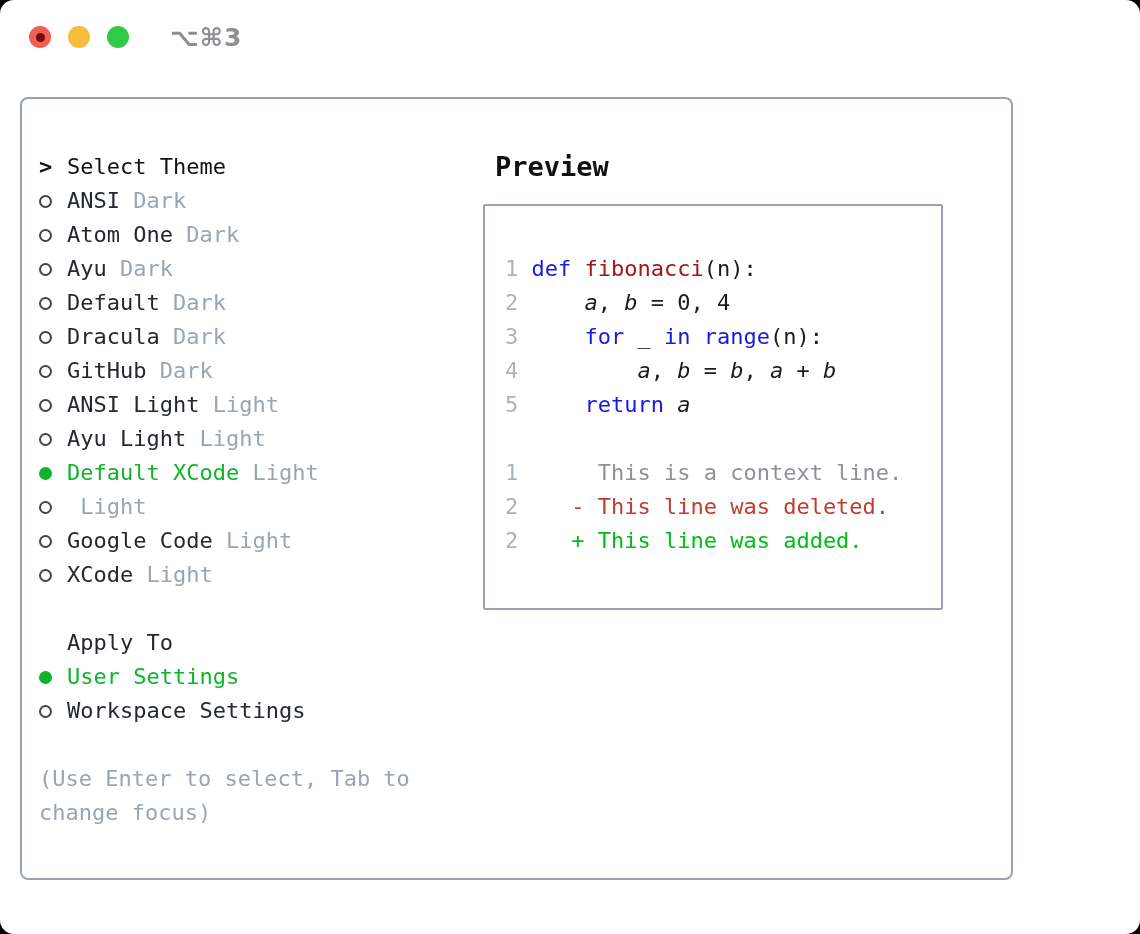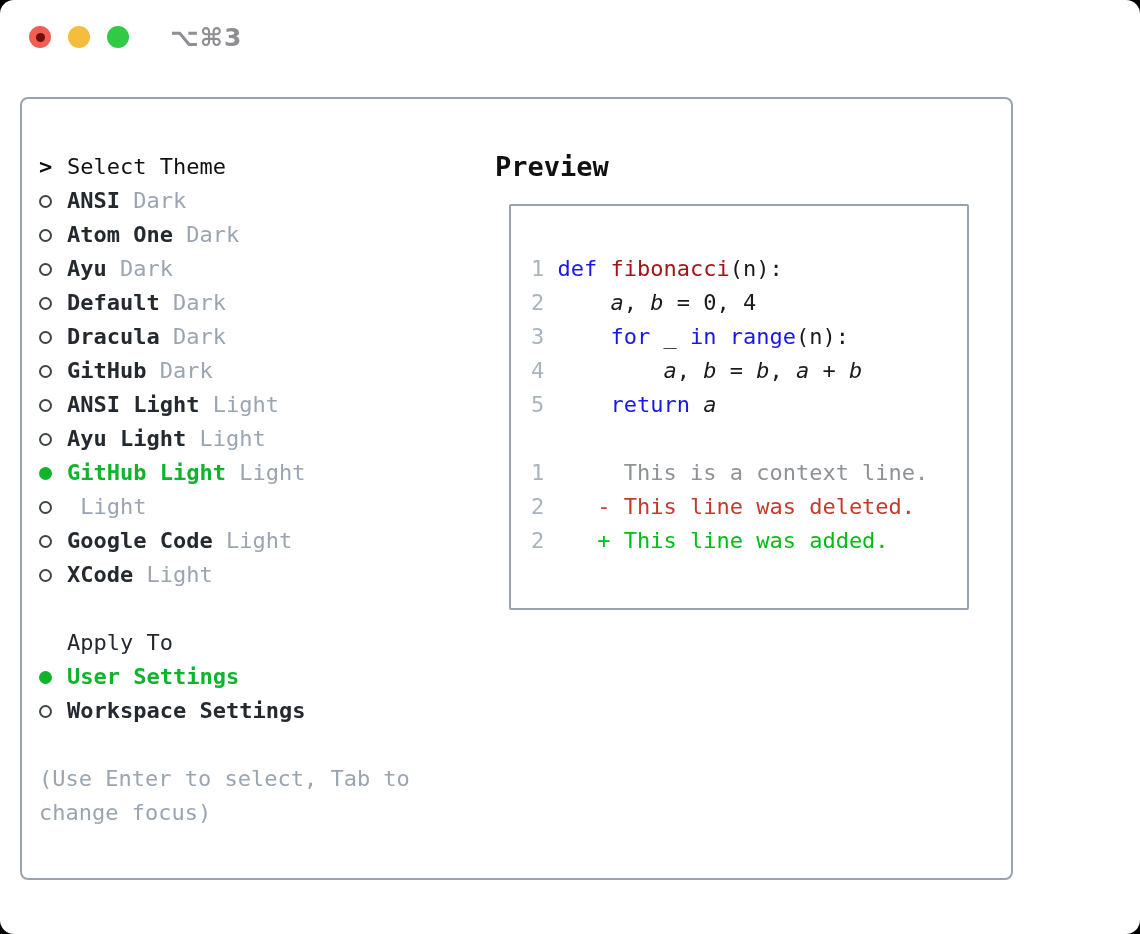--- a/index.html
+++ b/index.html
@@ -49,31 +49,31 @@
     background:#fff;
   }
   .left-col{position:absolute;left:17px;top:51px;}
   .row{height:34px;line-height:34px;display:flex;align-items:center;
        font-size:22px;color:var(--text);white-space:pre;}
   .marker{width:28px;display:inline-flex;align-items:center;flex:0 0 28px;}
   .caret{font-weight:bold;color:#111;}
   .heading-text{font-weight:normal;color:#111;}
   .circle{width:9px;height:9px;border:2px solid #3f4448;border-radius:50%;}
   .circle.filled{width:13px;height:13px;border:none;background:var(--accent);}
-  .item .name{color:var(--text);font-weight:bold;}
+  .item .name{color:var(--text);}
   .item.selected .name{color:var(--accent);}
   .variant{color:var(--muted);margin-left:1ch;}
   .hint-line{height:34px;line-height:34px;font-size:22px;color:var(--muted);white-space:pre;}
   
   .preview-heading{
     position:absolute;left:473px;top:51px;height:34px;line-height:34px;
     font-size:27px;font-weight:bold;color:#111;
   }
   .preview-box{
-    position:absolute;left:487px;top:105px;width:460px;height:406px;
+    position:absolute;left:461px;top:105px;width:460px;height:406px;
     box-sizing:border-box;border:2px solid var(--border);border-radius:2px;
     padding:46px 0 0 20px;overflow:hidden;
   }
   .pv-line{height:34px;line-height:34px;font-size:22px;white-space:pre;color:var(--code-text);}
   .pv-line .ln{display:inline-block;width:2ch;color:var(--ln);}
   .seg-p{color:var(--code-text);}
   .seg-kw{color:var(--kw);}
   .seg-fn{color:var(--fn);}
   .seg-v{color:var(--code-text);font-style:italic;}
   .seg-ctx{color:var(--ctx);}
@@ -101,21 +101,21 @@
       </div>
       <div id="theme-list">
           <div class="row item"><span class="marker"><span class="circle"></span></span><span class="name">ANSI</span><span class="variant">Dark</span></div>
           <div class="row item"><span class="marker"><span class="circle"></span></span><span class="name">Atom One</span><span class="variant">Dark</span></div>
           <div class="row item"><span class="marker"><span class="circle"></span></span><span class="name">Ayu</span><span class="variant">Dark</span></div>
           <div class="row item"><span class="marker"><span class="circle"></span></span><span class="name">Default</span><span class="variant">Dark</span></div>
           <div class="row item"><span class="marker"><span class="circle"></span></span><span class="name">Dracula</span><span class="variant">Dark</span></div>
           <div class="row item"><span class="marker"><span class="circle"></span></span><span class="name">GitHub</span><span class="variant">Dark</span></div>
           <div class="row item"><span class="marker"><span class="circle"></span></span><span class="name">ANSI Light</span><span class="variant">Light</span></div>
           <div class="row item"><span class="marker"><span class="circle"></span></span><span class="name">Ayu Light</span><span class="variant">Light</span></div>
-          <div class="row item selected"><span class="marker"><span class="circle filled"></span></span><span class="name">GitHub Light</span><span class="variant">Light</span></div>
+          <div class="row item selected"><span class="marker"><span class="circle filled"></span></span><span class="name">Default XCode</span><span class="variant">Light</span></div>
           <div class="row item"><span class="marker"><span class="circle"></span></span><span class="variant">Light</span></div>
           <div class="row item"><span class="marker"><span class="circle"></span></span><span class="name">Google Code</span><span class="variant">Light</span></div>
           <div class="row item"><span class="marker"><span class="circle"></span></span><span class="name">XCode</span><span class="variant">Light</span></div>
         </div>
       <div class="row"></div>
       <div class="row">
         <span class="marker"></span>
         <span>Apply To</span>
       </div>
       <div id="apply-list">

